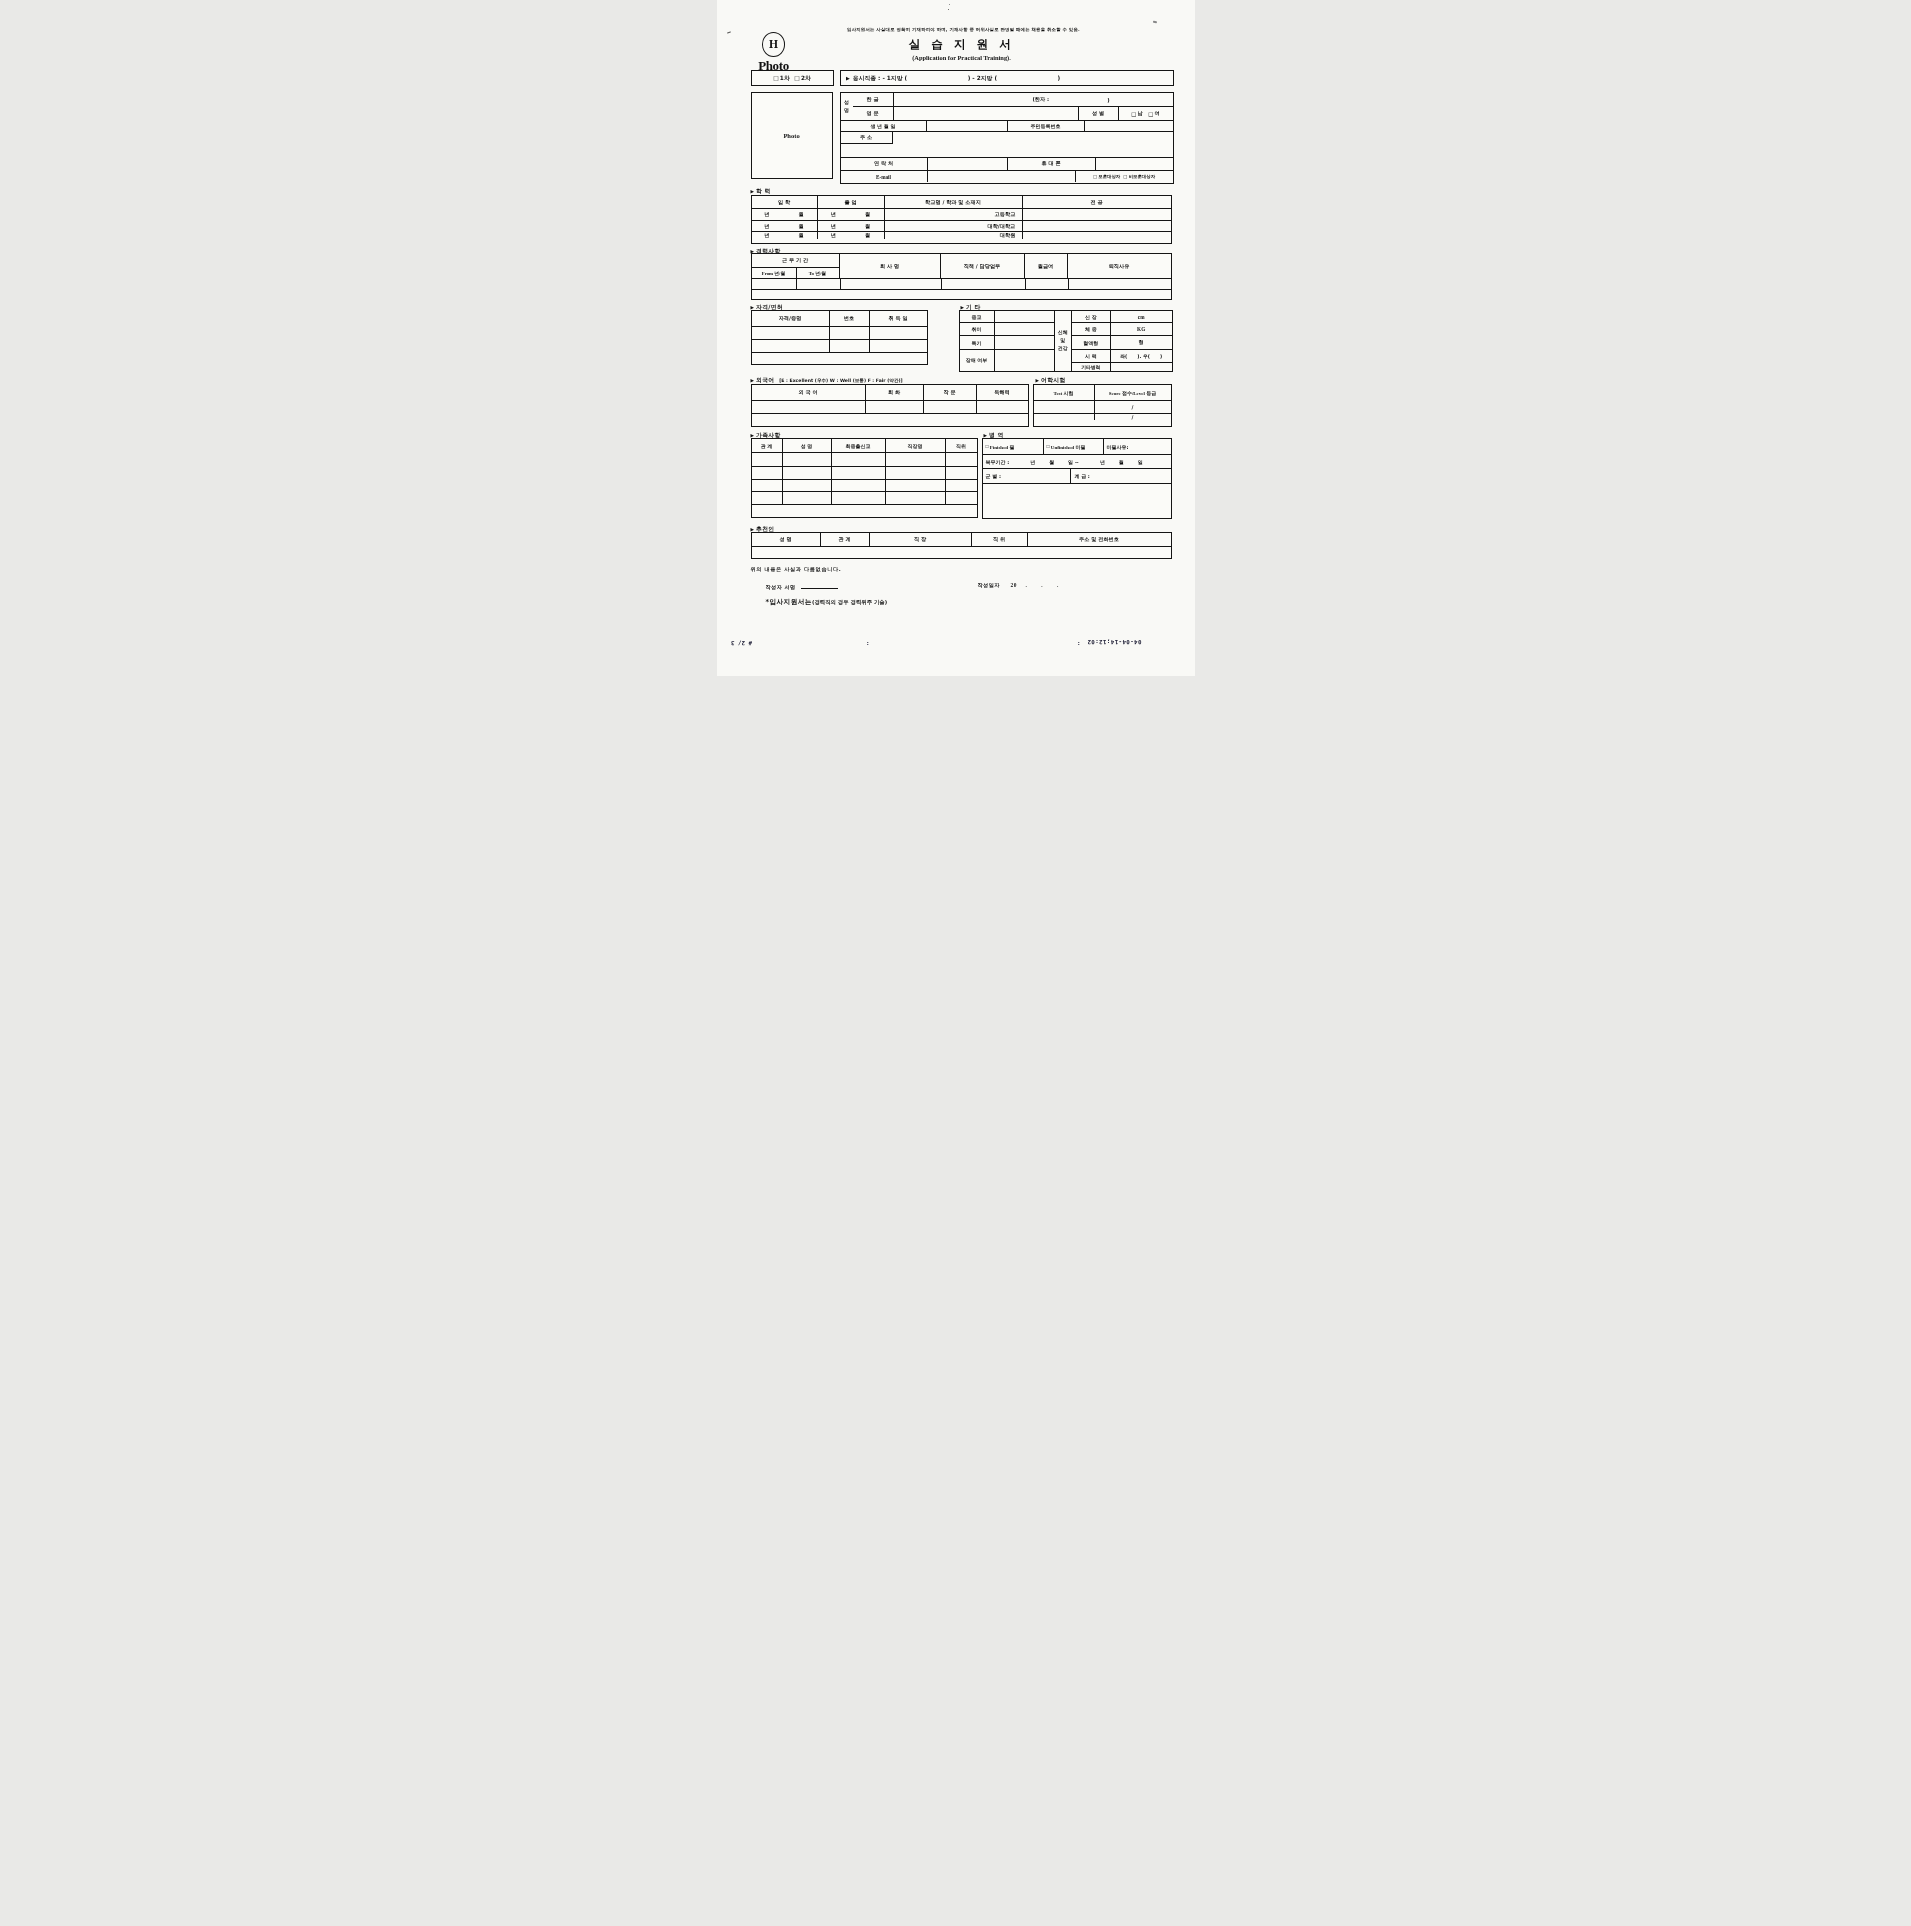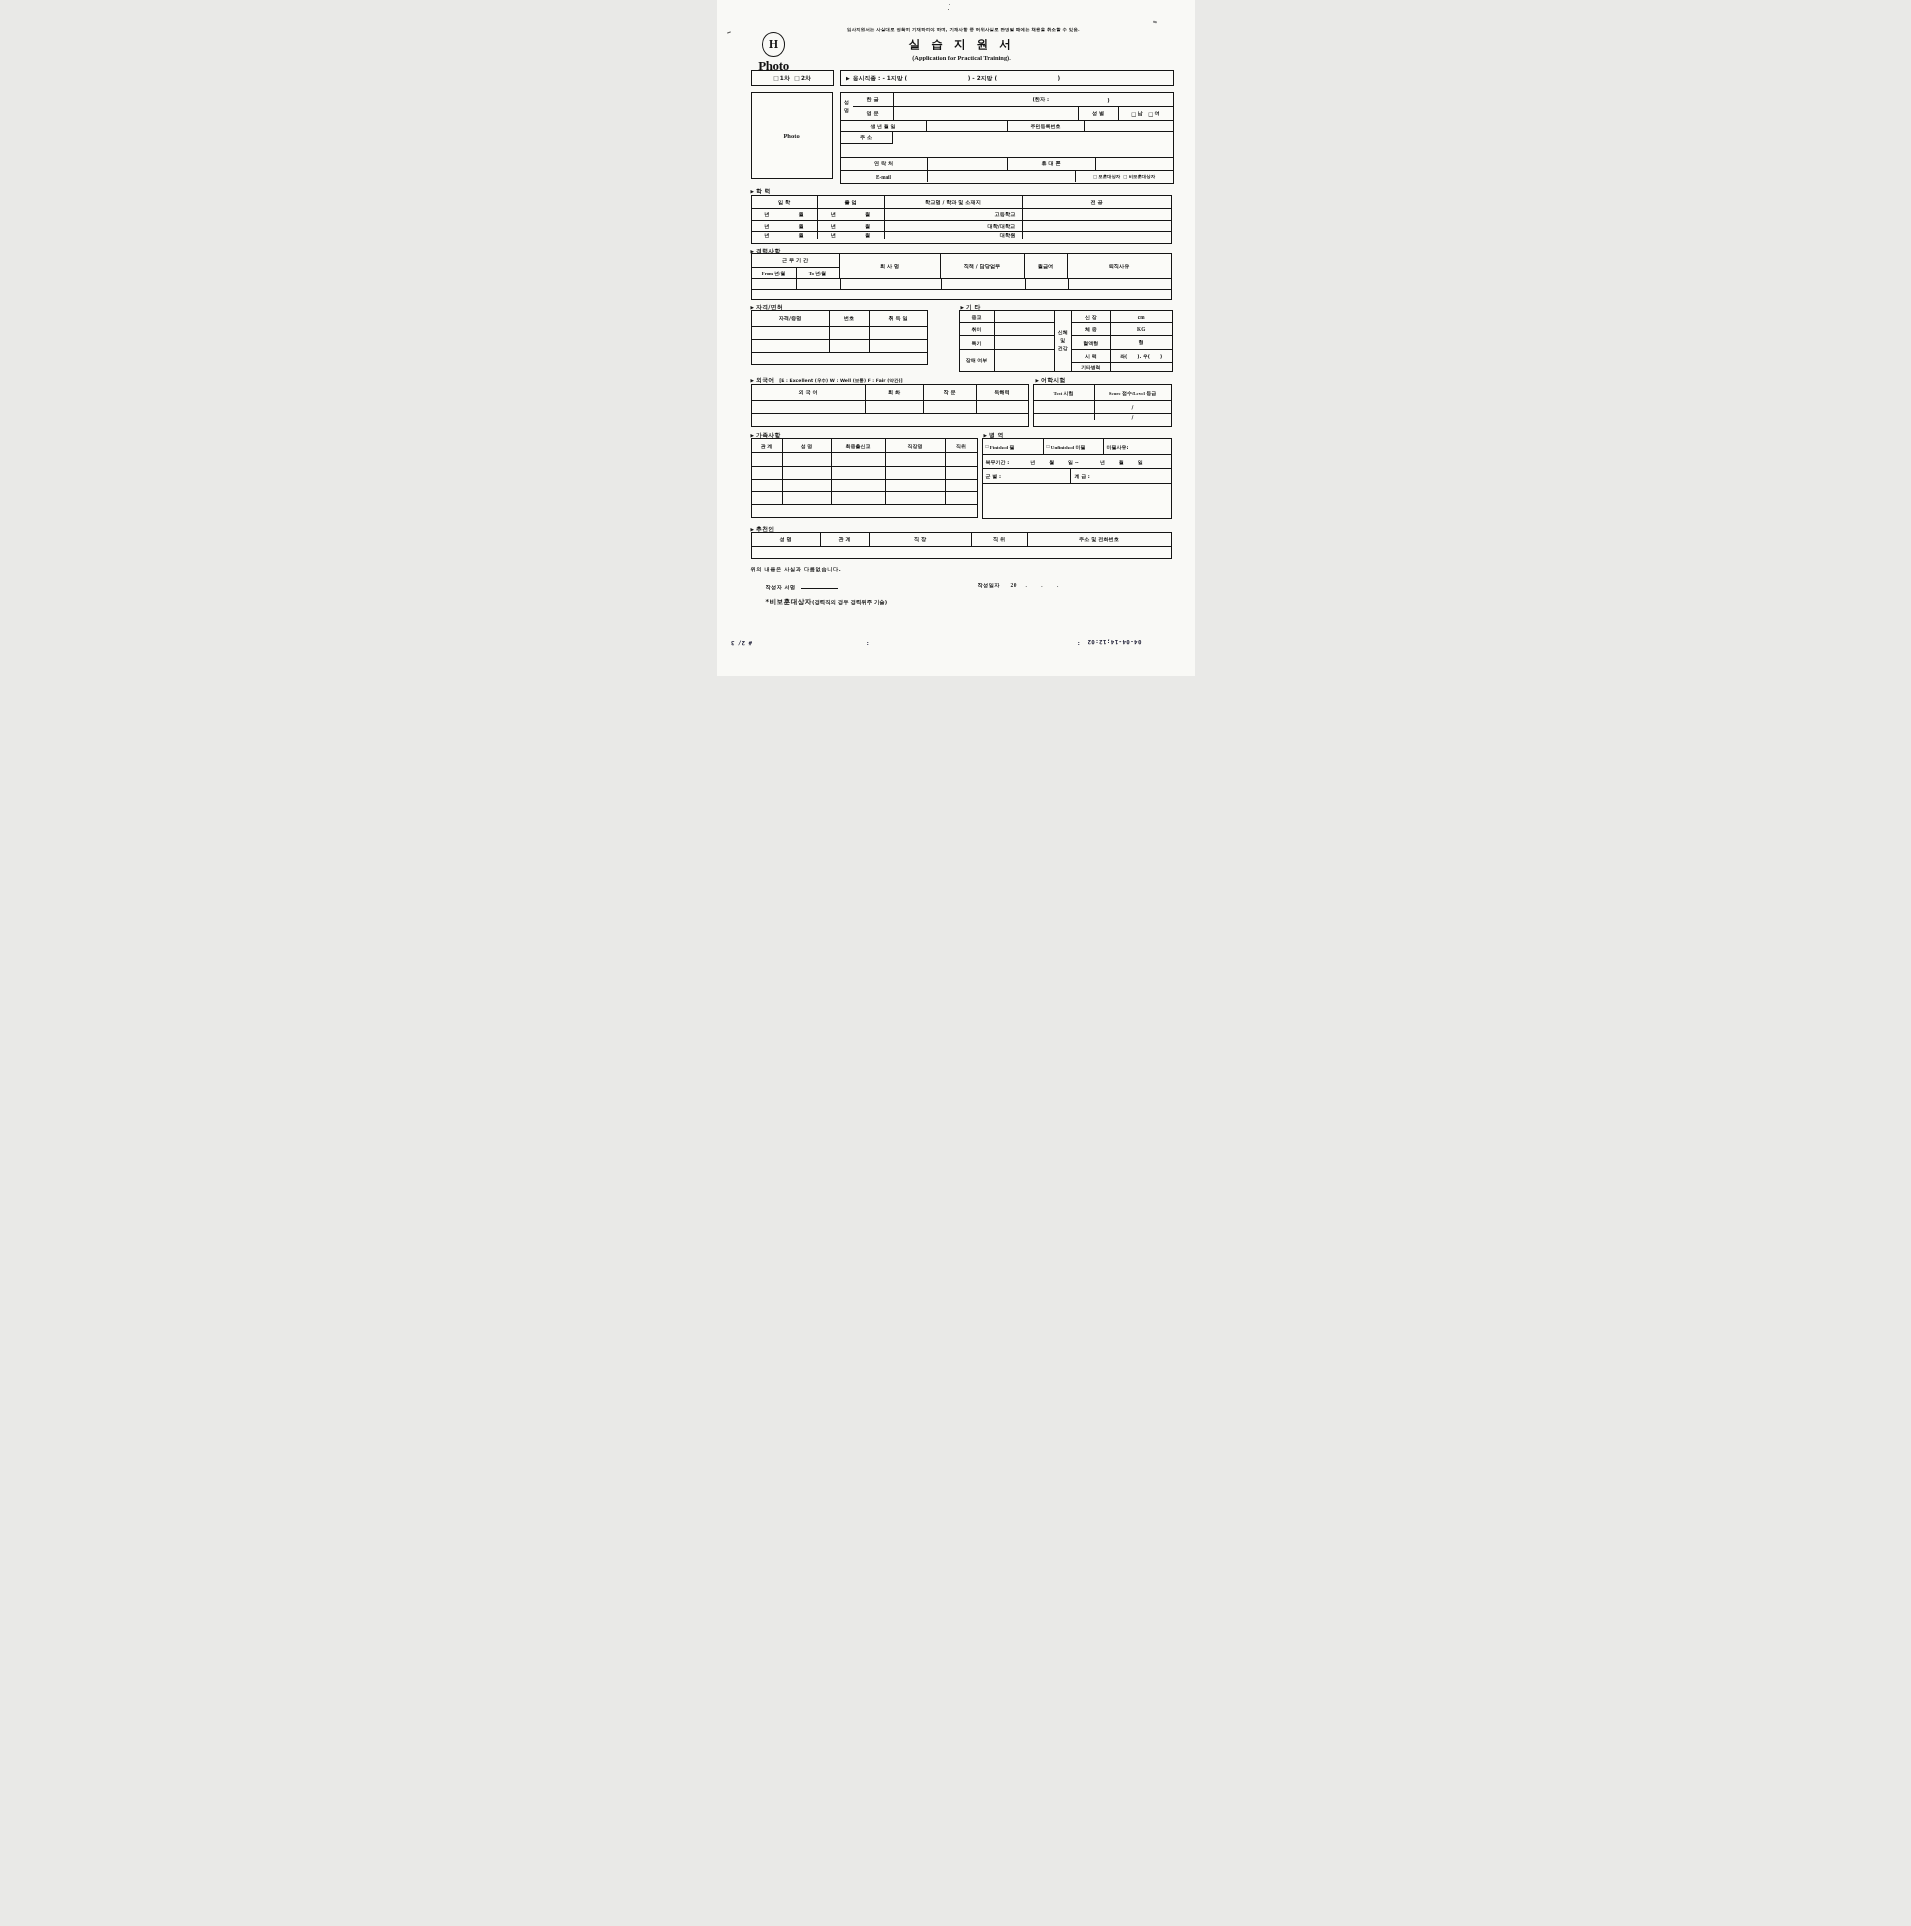--- a/index.html
+++ b/index.html
@@ -419,21 +419,21 @@
 
   <div class="abs b" style="left:49px;top:583px;font-size:5.2px;letter-spacing:0.4px;">
     <span>작성자 서명</span><span class="sig-line"></span>
   </div>
   <div class="abs b" style="left:261px;top:582px;font-size:5.2px;letter-spacing:0.4px;">
     <span>작성일자</span>
     <span class="pre serif" style="margin-left:8.5px;font-size:5.4px;">20     .        .        .</span>
   </div>
 
   <div class="abs" style="left:49px;top:598px;">
-    <span class="b" style="font-size:6.7px;letter-spacing:0.4px;">*비보훈대상자</span><span class="b" style="font-size:5.4px;">(경력직의 경우 경력위주 기술)</span>
+    <span class="b" style="font-size:6.7px;letter-spacing:0.4px;">*입사지원서는</span><span class="b" style="font-size:5.4px;">(경력직의 경우 경력위주 기술)</span>
   </div>
 
   <div class="stamp mono" style="left:14px;top:640px;"># 2/ 3</div>
   <div class="stamp mono" style="left:149px;top:641px;">:</div>
   <div class="stamp mono" style="left:360px;top:641px;">:</div>
   <div class="stamp mono" style="left:370px;top:639px;letter-spacing:0.4px;">04-04-14;12:02</div>
 
 </div>
 
 

